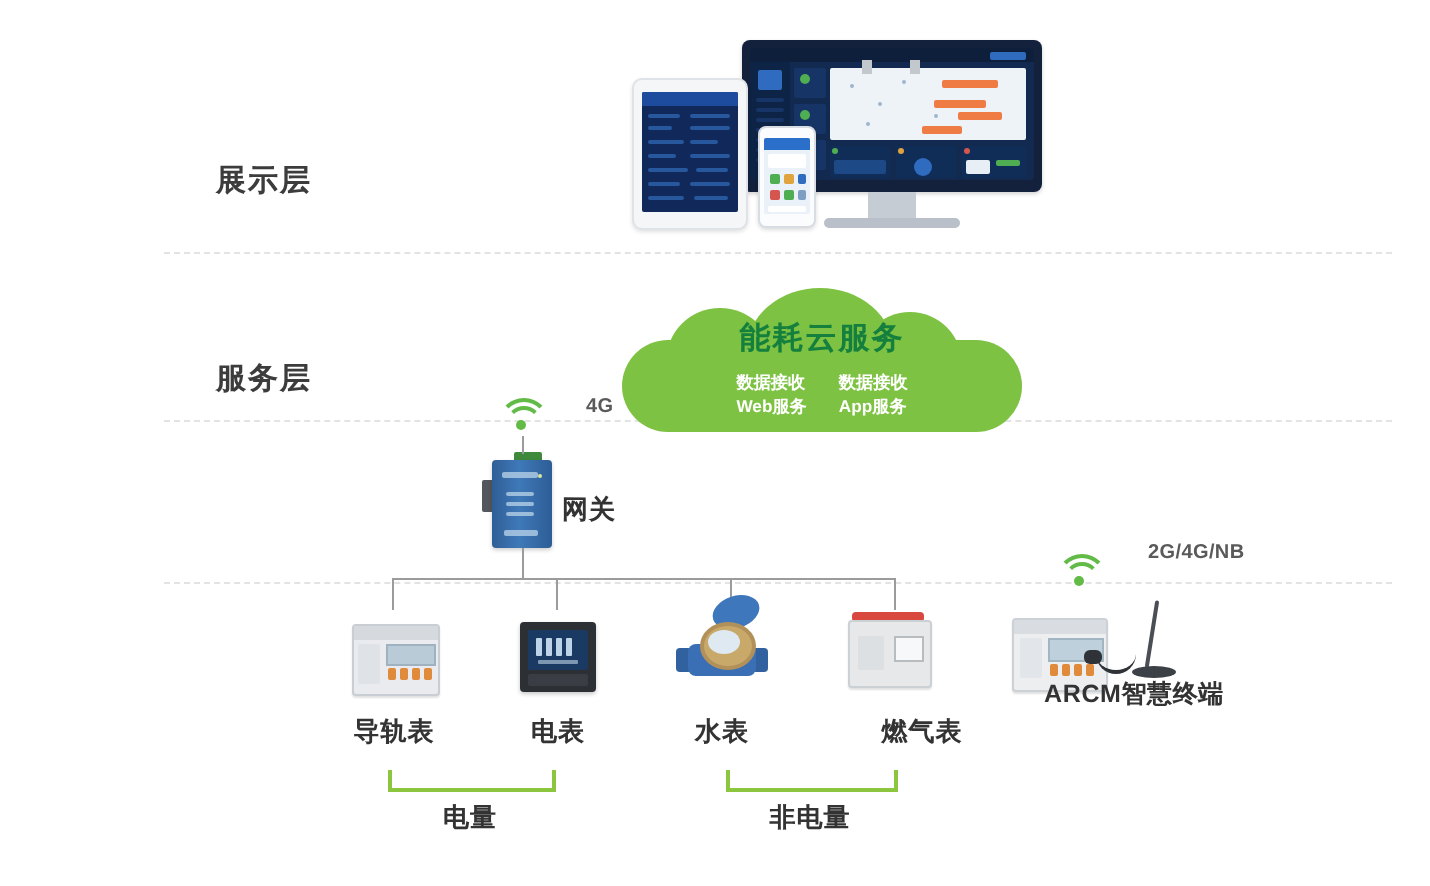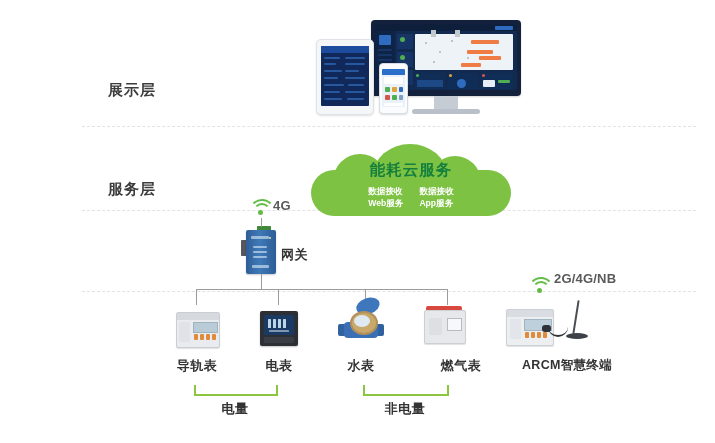--- a/index.html
+++ b/index.html
@@ -26,22 +26,22 @@
   
   .caption{
     position:absolute;font-size:13px;color:#333;font-weight:600;
     text-align:center;white-space:nowrap;letter-spacing:.5px;
   }
   .caption-sm{
     position:absolute;font-size:12.5px;color:#333;font-weight:600;
     text-align:center;white-space:nowrap;letter-spacing:.3px;
   }
   .tag{
-    position:absolute;font-size:13px;color:#5a5a5a;font-weight:700;
-    white-space:nowrap;letter-spacing:.2px;
+    position:absolute;font-size:10px;color:#5a5a5a;font-weight:700;
+    white-space:nowrap;letter-spacing:.2px;margin-left:20px;
   }
 
   
   .cloud-wrap{position:absolute;left:311px;top:144px;width:200px;height:72px;}
   .cloud-body{position:absolute;left:0;top:26px;width:200px;height:46px;
      background:#7DC242;border-radius:26px;}
   .cl{position:absolute;background:#7DC242;border-radius:50%;}
   .cl1{left:22px;top:10px;width:54px;height:54px;}
   .cl2{left:62px;top:0px;width:74px;height:64px;}
   .cl3{left:118px;top:12px;width:52px;height:52px;}
@@ -375,21 +375,21 @@
     <div class="arcm-lcd"></div>
     <div class="arcm-btn" style="left:18px;"></div>
     <div class="arcm-btn" style="left:24px;"></div>
     <div class="arcm-btn" style="left:30px;"></div>
     <div class="arcm-btn" style="left:36px;"></div>
   </div>
   <div class="ant-rod"></div>
   <div class="ant-base"></div>
   <div class="ant-wire"></div>
   <div class="ant-plug"></div>
-  <div class="caption-sm" style="left:507px;top:357px;width:120px;">ARCM智慧终端</div>
+  <div class="caption-sm" style="left:507px;top:339px;width:120px;">ARCM智慧终端</div>
 
   <div class="bracket" style="left:194px;top:385px;width:80px;"></div>
   <div class="caption" style="left:194px;top:400px;width:82px;">电量</div>
 
   <div class="bracket" style="left:363px;top:385px;width:82px;"></div>
   <div class="caption" style="left:363px;top:400px;width:84px;">非电量</div>
 
 </div>
 
 </body></html>

